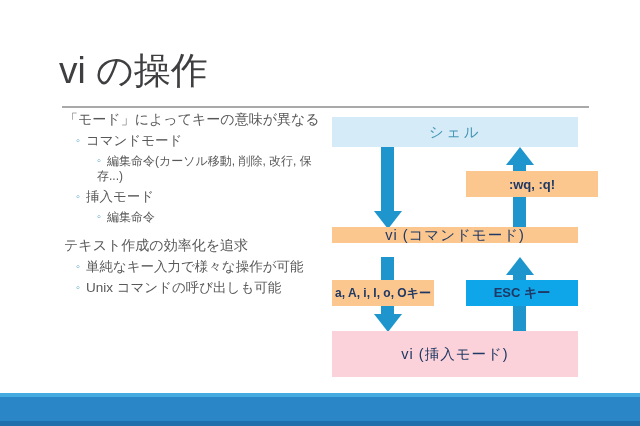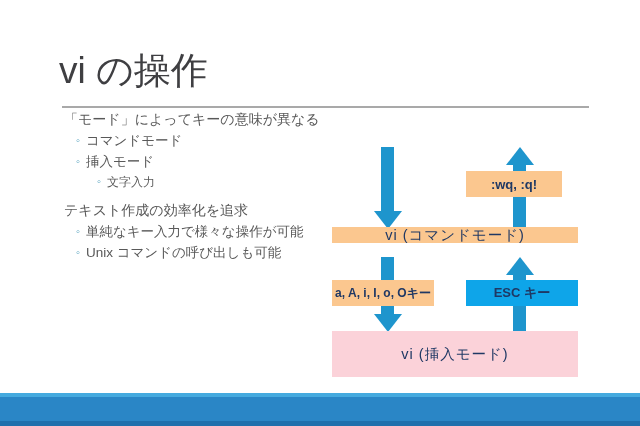--- a/index.html
+++ b/index.html
@@ -21,21 +21,21 @@
   .spaced{margin-top:11px;}
   .bullet{color:#4d9dbb;margin-right:6px;font-size:11px;vertical-align:1px;}
   
   .dbox{position:absolute;display:flex;align-items:center;justify-content:center;z-index:2;}
   .big{width:246px;left:332px;color:#1f3864;font-size:14.5px;letter-spacing:1px;}
   .chip{height:26px;top:171px;color:#1f3864;font-weight:bold;z-index:2;display:flex;align-items:center;justify-content:center;position:absolute;}
   #shell-box{top:117px;height:30px;background:#d6ebf8;color:#4596b5;letter-spacing:2.5px;}
   #command-mode-box{top:227px;height:16px;background:#fbc78f;}
   #insert-mode-box{top:331px;height:46px;background:#fbd2d9;}
   #enter-command-chip{left:332px;width:108px;background:#d6ebf8;font-size:12px;}
-  #quit-command-chip{left:466px;width:96px;background:#fbc78f;font-size:13px;}
+  #quit-command-chip{left:466px;width:132px;background:#fbc78f;font-size:13px;}
   #insert-keys-chip{left:332px;top:280px;width:102px;background:#fbc78f;font-size:12px;}
   #esc-key-chip{left:466px;top:280px;width:112px;background:#0ea5e9;font-size:13px;}
   .shaft{position:absolute;width:13px;background:#1e95cd;z-index:1;}
   .head-down{position:absolute;width:0;height:0;z-index:1;
     border-left:14px solid transparent;border-right:14px solid transparent;border-top:18px solid #1e95cd;}
   .head-up{position:absolute;width:0;height:0;z-index:1;
     border-left:14px solid transparent;border-right:14px solid transparent;border-bottom:18px solid #1e95cd;}
   
   #footer-strip-light{position:absolute;left:0;top:393px;width:640px;height:4px;background:#45aadf;}
   #footer-bar{position:absolute;left:0;top:397px;width:640px;height:24px;background:#2a86c6;}
@@ -48,39 +48,41 @@
 <body>
 
 <div id="slide">
 
   <div id="page-title">vi の操作</div>
   <div id="title-rule"></div>
 
   <div id="bullet-list">
     <div class="l1"><span>「モード」によってキーの意味が異なる</span></div>
     <div class="l2"><span class="bullet">◦</span><span>コマンドモード</span></div>
+    <div class="l3"><span class="bullet">◦</span><span>編集命令(カーソル移動, 削除, 改行, 保存...)</span></div>
     <div class="l2"><span class="bullet">◦</span><span>挿入モード</span></div>
-    <div class="l3"><span class="bullet">◦</span><span>文字入力</span></div>
+    <div class="l3"><span class="bullet">◦</span><span>編集命令</span></div>
     <div class="l1 spaced"><span>テキスト作成の効率化を追求</span></div>
     <div class="l2"><span class="bullet">◦</span><span>単純なキー入力で様々な操作が可能</span></div>
     <div class="l2"><span class="bullet">◦</span><span>Unix コマンドの呼び出しも可能</span></div>
   </div>
 
   <div class="shaft" style="left:381px;top:147px;height:64px;"></div>
   <div class="head-down" style="left:374px;top:211px;"></div>
 
   <div class="head-up" style="left:506px;top:147px;"></div>
   <div class="shaft" style="left:513px;top:164px;height:64px;"></div>
 
   <div class="shaft" style="left:381px;top:257px;height:57px;"></div>
   <div class="head-down" style="left:374px;top:314px;"></div>
 
   <div class="head-up" style="left:506px;top:257px;"></div>
   <div class="shaft" style="left:513px;top:274px;height:57px;"></div>
 
+  <div id="shell-box" class="dbox big">シェル</div>
   <div id="quit-command-chip" class="chip">:wq, :q!</div>
   <div id="command-mode-box" class="dbox big">vi (コマンドモード)</div>
   <div id="insert-keys-chip" class="chip">a, A, i, I, o, Oキー</div>
   <div id="esc-key-chip" class="chip">ESC キー</div>
   <div id="insert-mode-box" class="dbox big">vi (挿入モード)</div>
 
   <div id="footer-strip-light"></div>
   <div id="footer-bar"></div>
   <div id="footer-strip-dark"></div>
 

